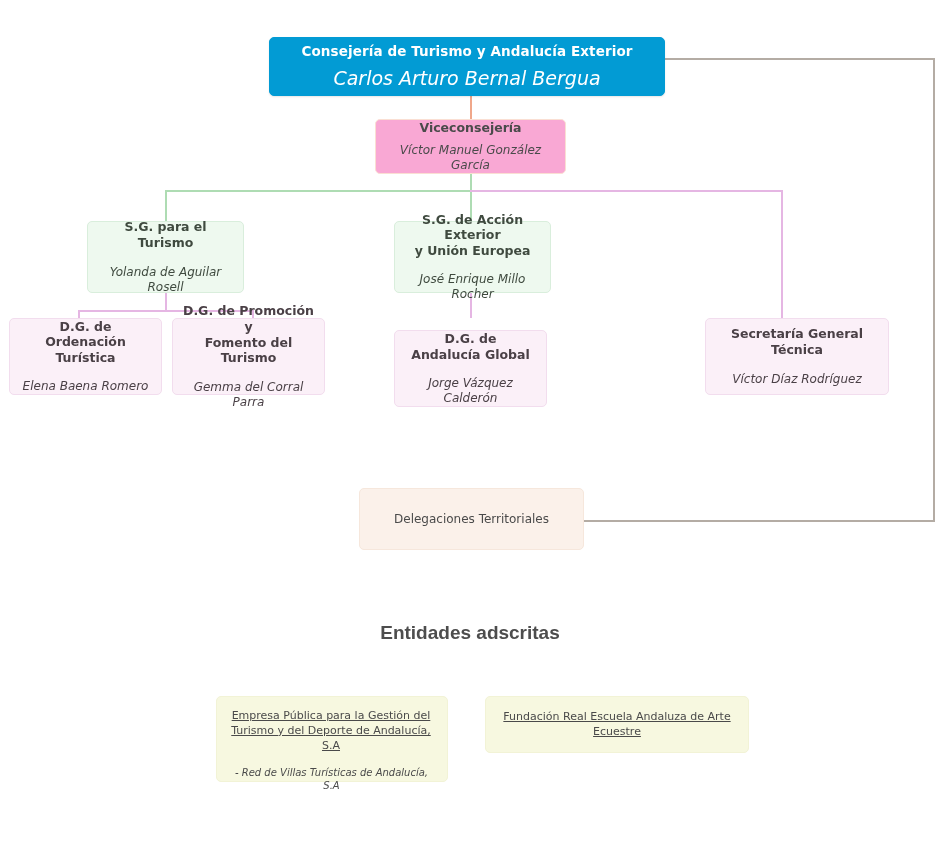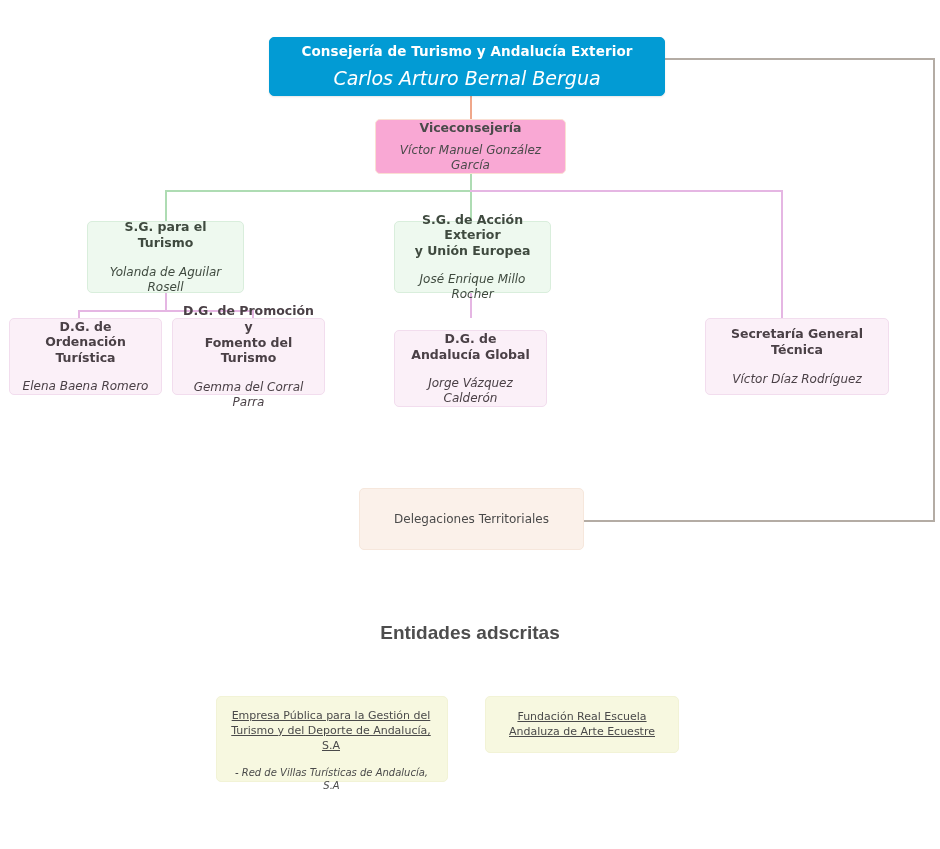--- a/index.html
+++ b/index.html
@@ -209,17 +209,17 @@
     <div class="title">Delegaciones Territoriales</div>
   </div>
 
   <div class="section-heading" style="left:0px; top:622px; width:940px;">Entidades adscritas</div>
 
   <div class="node entity" style="left:216px; top:696px; width:232px; height:86px; padding:12px 10px 12px 8px;">
     <div class="ent-main">Empresa Pública para la Gestión del Turismo y del Deporte de Andalucía, S.A</div>
     <div class="ent-sub">- Red de Villas Turísticas de Andalucía, S.A</div>
   </div>
 
-  <div class="node entity centered" style="left:485px; top:696px; width:194px; height:57px; padding:10px 12px;justify-content:center;">
+  <div class="node entity centered" style="left:485px; top:696px; width:264px; height:57px; padding:10px 12px;justify-content:center;">
     <div class="ent-main">Fundación Real Escuela Andaluza de Arte Ecuestre</div>
   </div>
 
 </div>
 
 </body></html>

